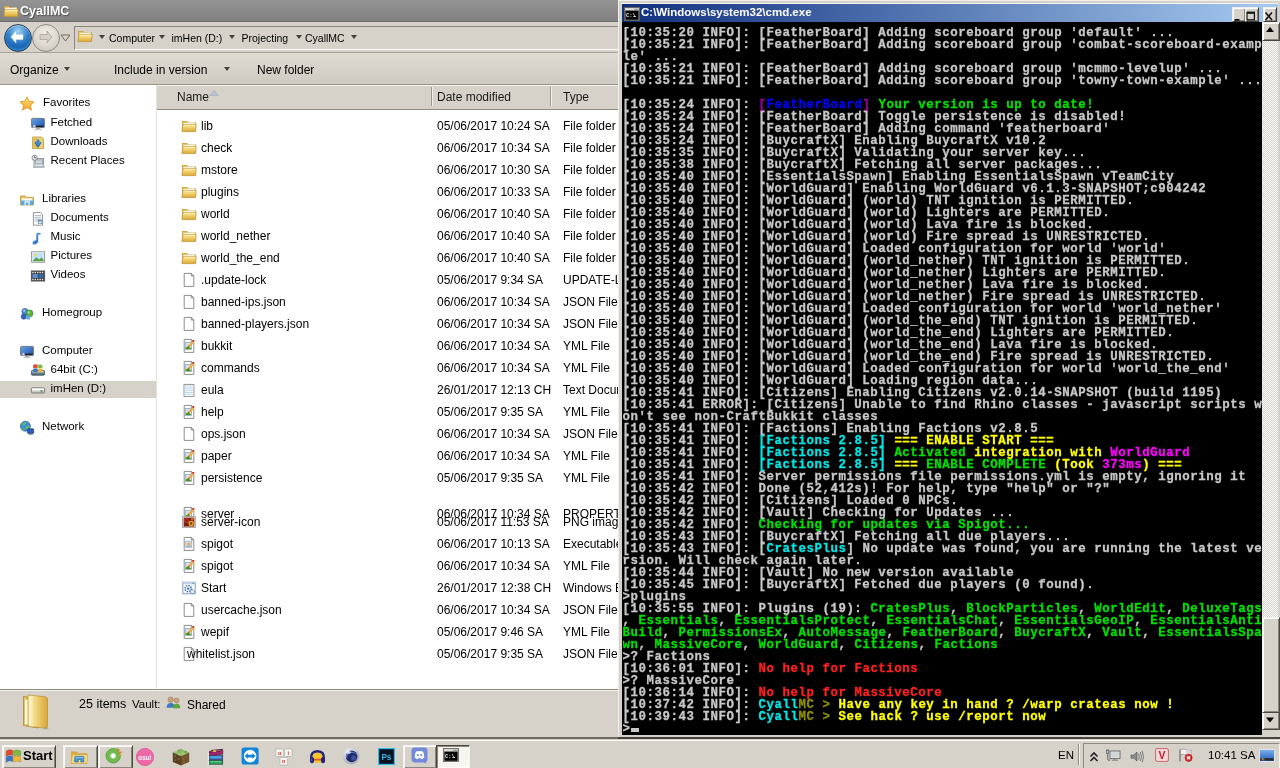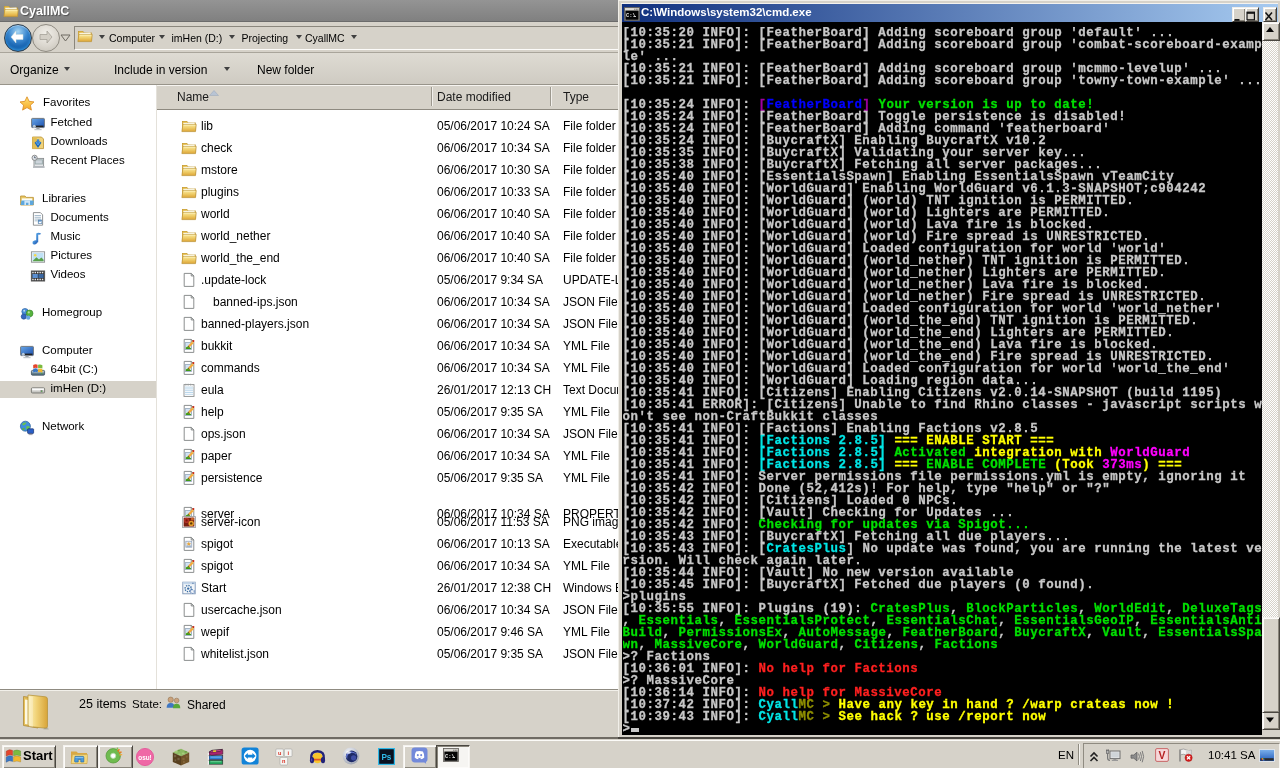--- a/index.html
+++ b/index.html
@@ -423,21 +423,21 @@
         </svg></div>
       <div class="abs fname" style="left:44px">.update-lock</div>
       <div class="abs" style="left:280px">05/06/2017 9:34 SA</div>
       <div class="abs" style="left:406px;width:115px;overflow:hidden;white-space:nowrap">UPDATE-LOCK File</div>
     </div>
 <div class="frow" style="top:291px">
       <div class="abs" style="left:24px;top:3px;"><svg width="16" height="16" viewBox="0 0 16 16">
           <path d="M3.2 1.4 H10.2 L12.8 4 V14.4 H3.2 Z" fill="#ffffff" stroke="#7f8282" stroke-width="0.9"></path>
 <path d="M10.2 1.4 L12.8 4 H10.2 Z" fill="#d9dcdc" stroke="#7f8282" stroke-width="0.8"></path>
         </svg></div>
-      <div class="abs fname" style="left:56px">banned-ips.json</div>
+      <div class="abs fname" style="left:44px">banned-ips.json</div>
       <div class="abs" style="left:280px">06/06/2017 10:34 SA</div>
       <div class="abs" style="left:406px;width:115px;overflow:hidden;white-space:nowrap">JSON File</div>
     </div>
 <div class="frow" style="top:313px">
       <div class="abs" style="left:24px;top:3px;"><svg width="16" height="16" viewBox="0 0 16 16">
           <path d="M3.2 1.4 H10.2 L12.8 4 V14.4 H3.2 Z" fill="#ffffff" stroke="#7f8282" stroke-width="0.9"></path>
 <path d="M10.2 1.4 L12.8 4 H10.2 Z" fill="#d9dcdc" stroke="#7f8282" stroke-width="0.8"></path>
         </svg></div>
       <div class="abs fname" style="left:44px">banned-players.json</div>
       <div class="abs" style="left:280px">06/06/2017 10:34 SA</div>
@@ -658,21 +658,21 @@
         </svg></div>
       <div class="abs fname" style="left:44px">wepif</div>
       <div class="abs" style="left:280px">05/06/2017 9:46 SA</div>
       <div class="abs" style="left:406px;width:115px;overflow:hidden;white-space:nowrap">YML File</div>
     </div>
 <div class="frow" style="top:643px">
       <div class="abs" style="left:24px;top:3px;"><svg width="16" height="16" viewBox="0 0 16 16">
           <path d="M3.2 1.4 H10.2 L12.8 4 V14.4 H3.2 Z" fill="#ffffff" stroke="#7f8282" stroke-width="0.9"></path>
 <path d="M10.2 1.4 L12.8 4 H10.2 Z" fill="#d9dcdc" stroke="#7f8282" stroke-width="0.8"></path>
         </svg></div>
-      <div class="abs fname" style="left:44px">whitelist.json</div>
+      <div class="abs fname" style="left:30px">whitelist.json</div>
       <div class="abs" style="left:280px">05/06/2017 9:35 SA</div>
       <div class="abs" style="left:406px;width:115px;overflow:hidden;white-space:nowrap">JSON File</div>
     </div>
 
   <div class="abs" style="left:0;top:689px;width:1280px;height:48px;background:#d6d2c9;border-top:1px solid #8f8b81;box-shadow:inset 0 1px 0 #f2f0ea"></div>
   <div class="abs" style="left:21px;top:693px;"><svg width="30" height="40" viewBox="0 0 30 40">
         <defs>
 <linearGradient id="bf" x1="0" y1="0" x2="1" y2="0">
 <stop offset="0" stop-color="#fdf2bc"></stop>
             <stop offset="0.45" stop-color="#f0d175"></stop>
@@ -683,21 +683,21 @@
             <stop offset="1" stop-color="#c89530"></stop>
           </linearGradient>
         </defs>
 <path d="M2.5 3.5 L17 5.5 L17 35 L2.5 32.5 Z" fill="url(#bf2)" stroke="#a8812c" stroke-width="0.7"></path>
 <path d="M4 6.5 L15.5 8 L15.5 33 L4 31 Z" fill="#fdf8e0"></path>
 <path d="M7 2 L24.5 3.8 Q26.5 4 26.5 6.2 L26.5 33.2 Q26.5 35.4 24.5 35.2 L9 33.6 Q7 33.4 7 31.2 Z" fill="url(#bf)" stroke="#b8963e" stroke-width="0.8"></path>
 <path d="M8.3 3.4 L12 3.8 L12 34 L8.3 33.6 Z" fill="#fff" opacity="0.25"></path>
 <path d="M24 34.6 Q27.5 35 28 36.2 Q26 36.8 22 36.2 Z" fill="#8a8a7a" opacity="0.45"></path>
       </svg></div>
   <div class="abs" style="left:79px;top:697px;font-size:12.5px;color:#000">25 items</div>
-  <div class="abs" style="left:132px;top:698px;font-size:11.5px;color:#000">State:</div>
+  <div class="abs" style="left:132px;top:698px;font-size:11.5px;color:#000">Vault:</div>
   <div class="abs" style="left:165px;top:695px;"><svg width="17" height="14" viewBox="0 0 17 14">
         <g transform="scale(1.02)">
           <circle cx="5.6" cy="4.6" r="2.6" fill="#caa27c" stroke="#8a6a48" stroke-width="0.5"></circle>
 <path d="M1.6 12.6 Q1.6 7.8 5.6 7.8 Q9.6 7.8 9.6 12.6 Z" fill="#3f77c2"></path>
 <circle cx="11.4" cy="5.4" r="2.3" fill="#caa27c" stroke="#8a6a48" stroke-width="0.5"></circle>
 <path d="M7.8 13 Q7.8 8.6 11.4 8.6 Q15 8.6 15 13 Z" fill="#58a839"></path>
         </g>
       </svg></div>
   <div class="abs" style="left:187px;top:697.5px;font-size:12px;color:#000">Shared</div>
 

